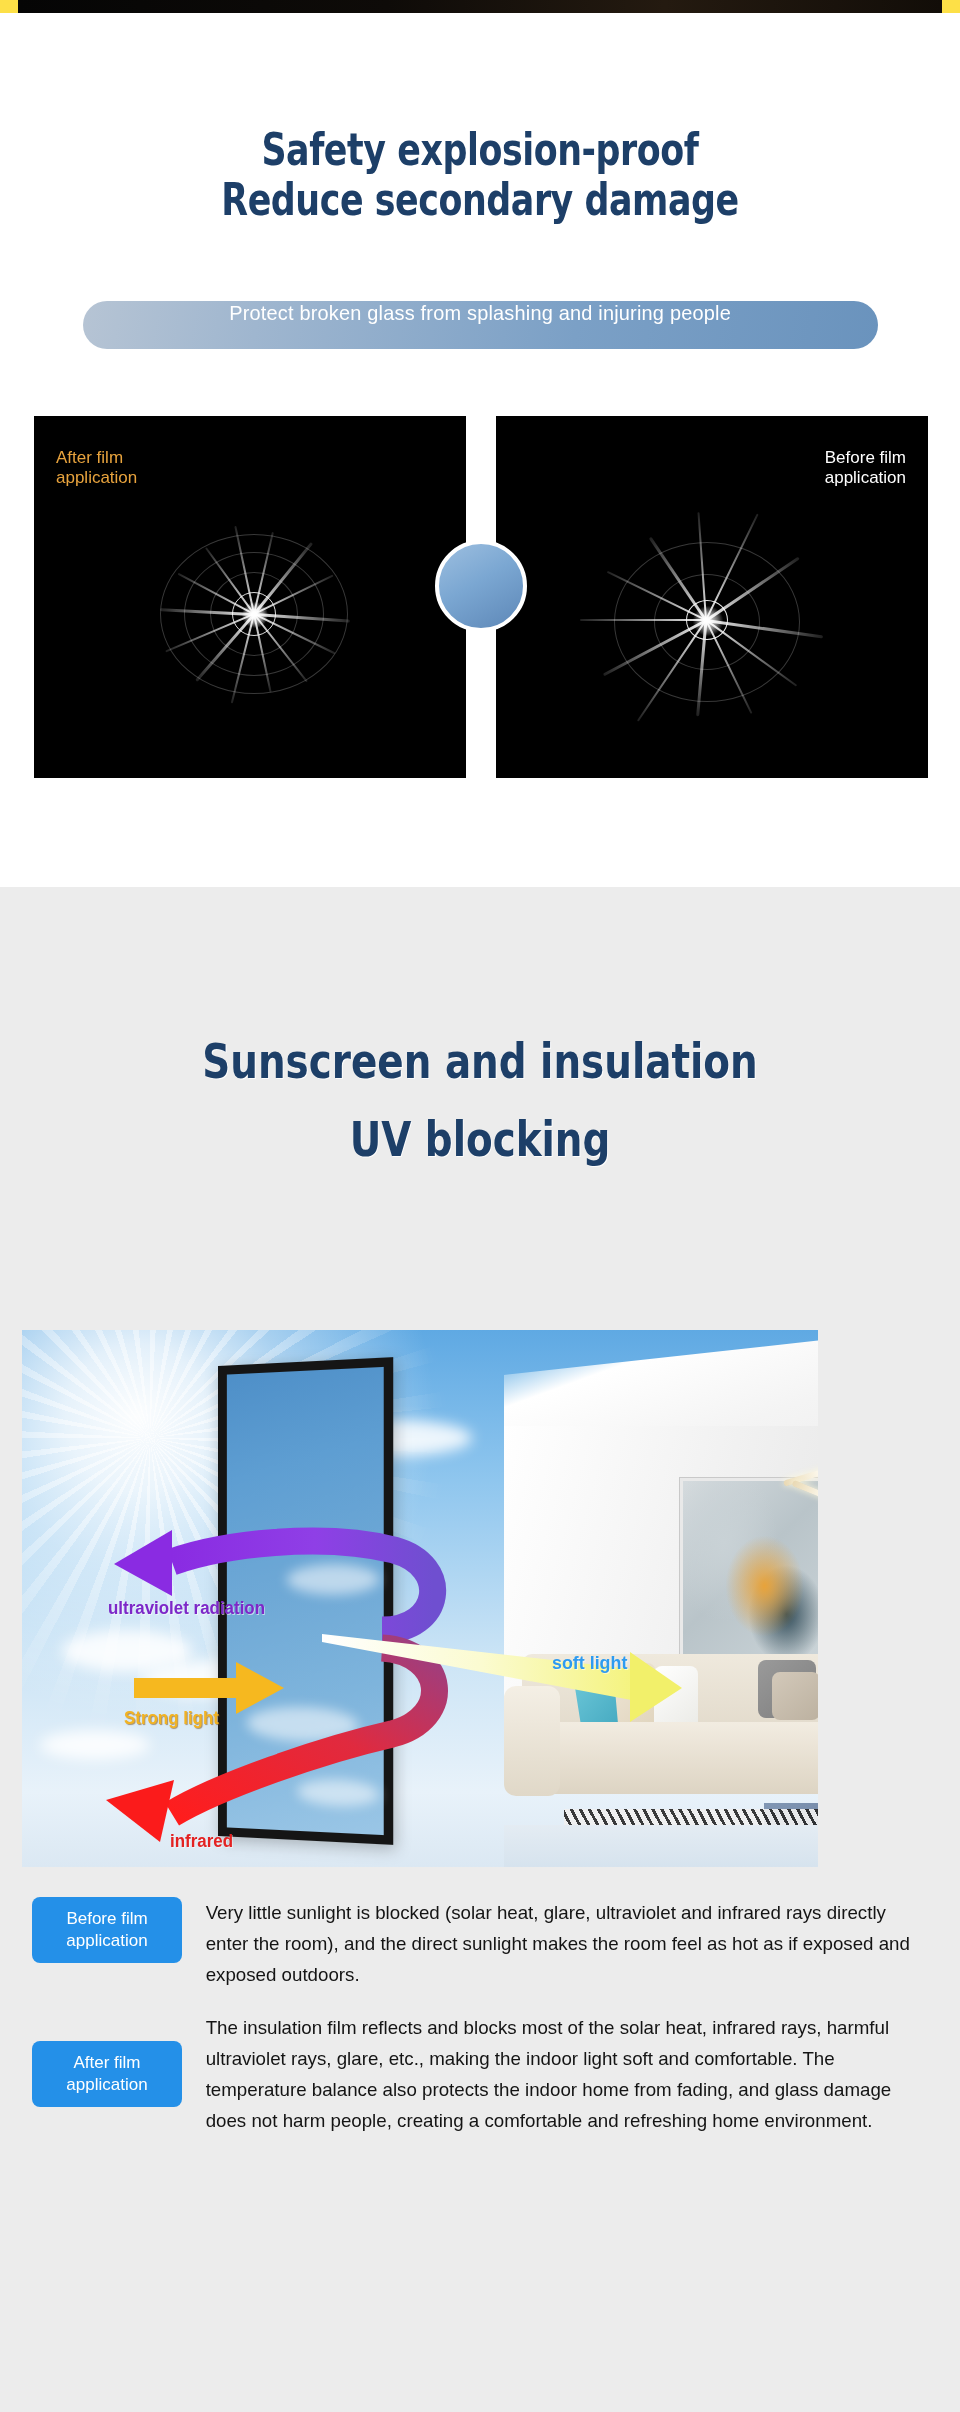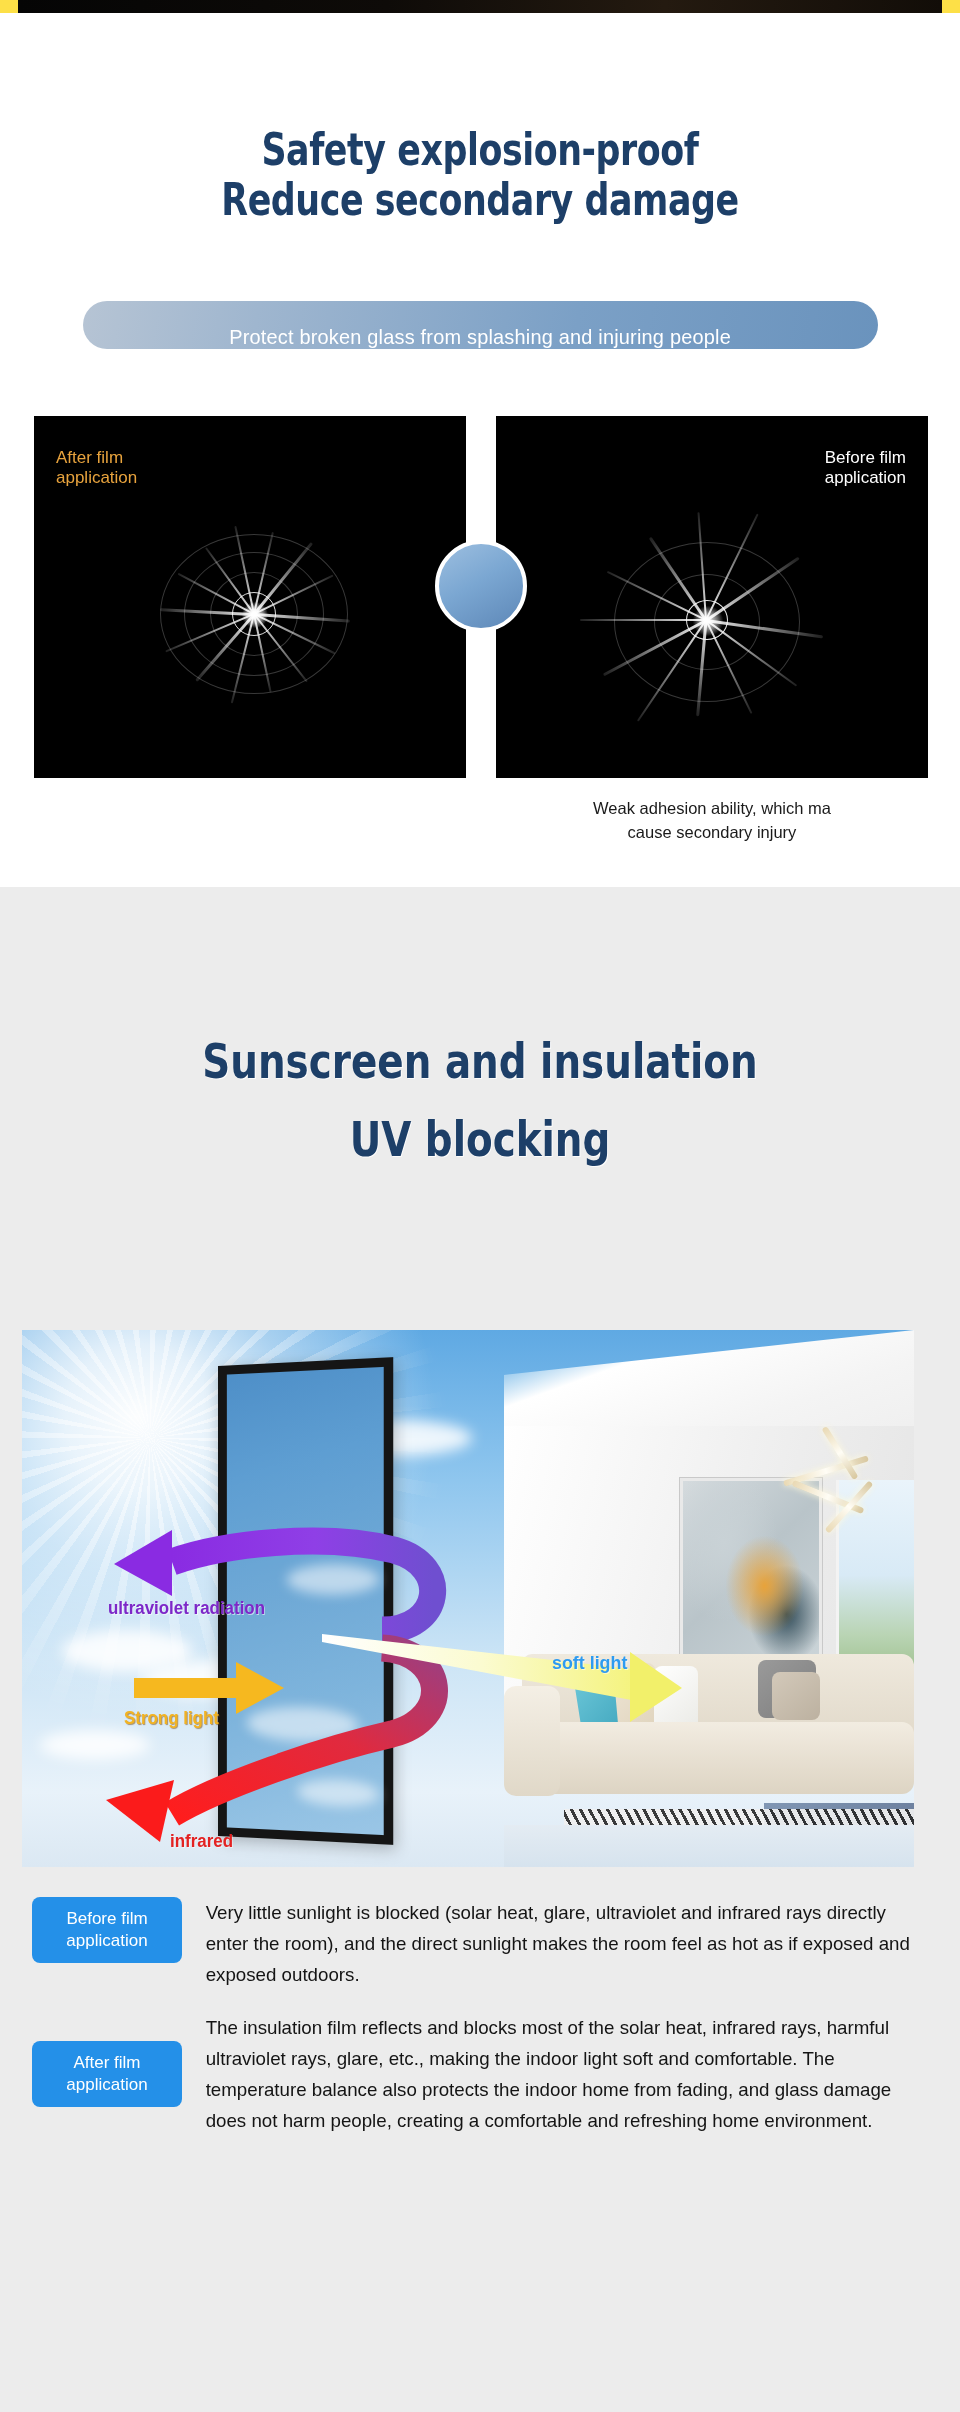--- a/index.html
+++ b/index.html
@@ -49,21 +49,21 @@
   }
   .headline .l2 { display: block; }
 
   .pill {
     position: absolute;
     left: 83px; top: 288px;
     width: 795px; height: 48px;
     border-radius: 26px;
     background: linear-gradient(100deg, #b6c4d4 0%, #9fb6cf 22%, #7ba0c6 62%, #6a93bd 100%);
     display: flex;
-    align-items: flex-end;
+    align-items: flex-start;
     justify-content: center;
   }
   .pill-text {
     color: #ffffff;
     font-size: 21px;
     font-family: "Liberation Sans Narrow", "Liberation Sans", sans-serif;
     letter-spacing: 0.2px;
     transform: scaleX(0.95);
   }
 
@@ -156,21 +156,21 @@
     line-height: 78px;
     transform: scaleX(0.9);
     transform-origin: center top;
     text-shadow: 1px 1px 0 rgba(255,255,255,0.85);
   }
 
   
   .illus {
     position: absolute;
     left: 22px; top: 443px;
-    width: 892px; height: 537px;
+    width: 796px; height: 537px;
     overflow: hidden;
     background: linear-gradient(to bottom, #5fa9e3 0%, #8fc6ee 28%, #cde5f6 62%, #e8f2fa 86%, #dbe8f3 100%);
   }
   
   .sunglow {
     position: absolute;
     left: -120px; top: -140px;
     width: 560px; height: 540px;
     background: radial-gradient(circle at 42% 42%, rgba(255,255,255,0.98) 0%, rgba(255,255,255,0.82) 16%, rgba(255,255,255,0.45) 34%, rgba(255,255,255,0.0) 66%);
   }
@@ -404,22 +404,20 @@
           <div class="ray" style="left:114px; top:95px; width:100px; height:3px; transform:rotate(236deg);"></div>
           <div class="ray" style="left:114px; top:95px; width:108px; height:2px; transform:rotate(266deg);"></div>
           <div class="ray" style="left:114px; top:95px; width:118px; height:2px; transform:rotate(296deg);"></div>
           <div class="ray" style="left:114px; top:95px; width:112px; height:3px; transform:rotate(326deg);"></div>
           <div class="impact" style="left:100px; top:82px; width:32px; height:30px; background:radial-gradient(circle,#ffffff 0%,rgba(255,255,255,0.45) 42%,rgba(255,255,255,0) 70%);"></div>
         </div>
       </div>
 
     </div>
 
-    <div class="caption right">Weak adhesion ability, which ma
-cause secondary injury</div>
 
   </div>
 
   <div class="sec2">
 
     <div class="headline2">
       <div>Sunscreen and insulation</div>
       <div>UV blocking</div>
     </div>
 

